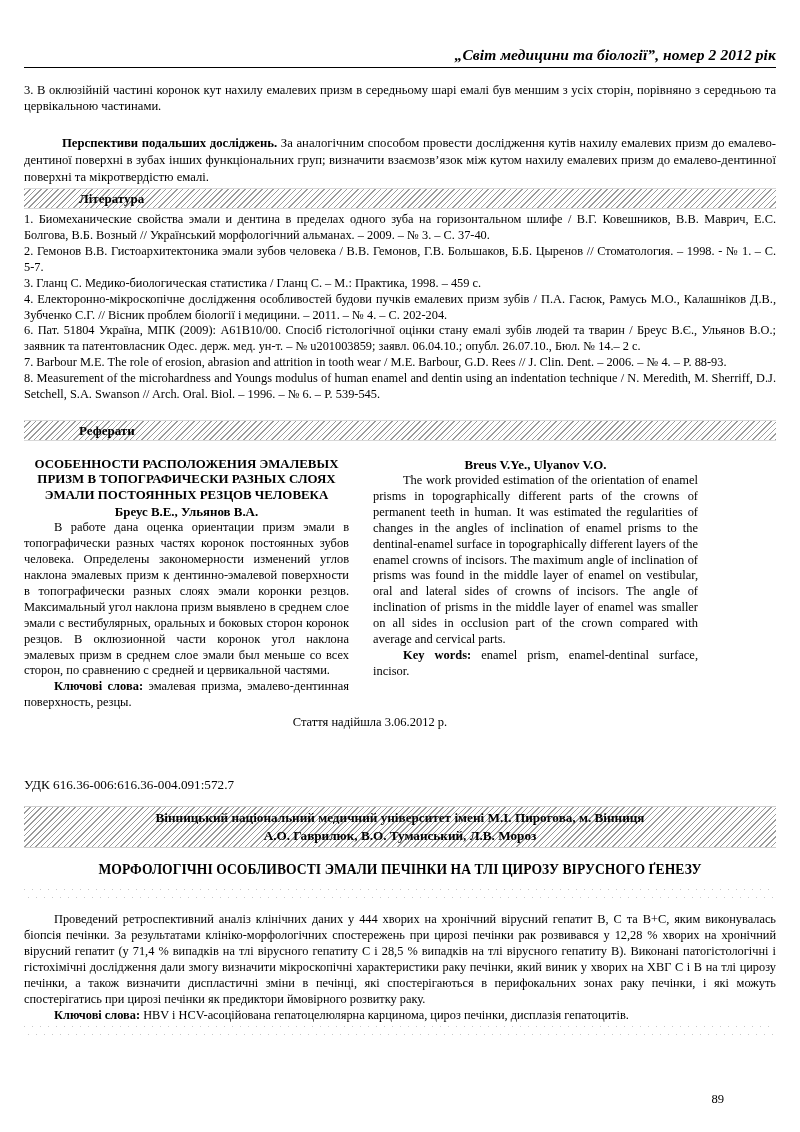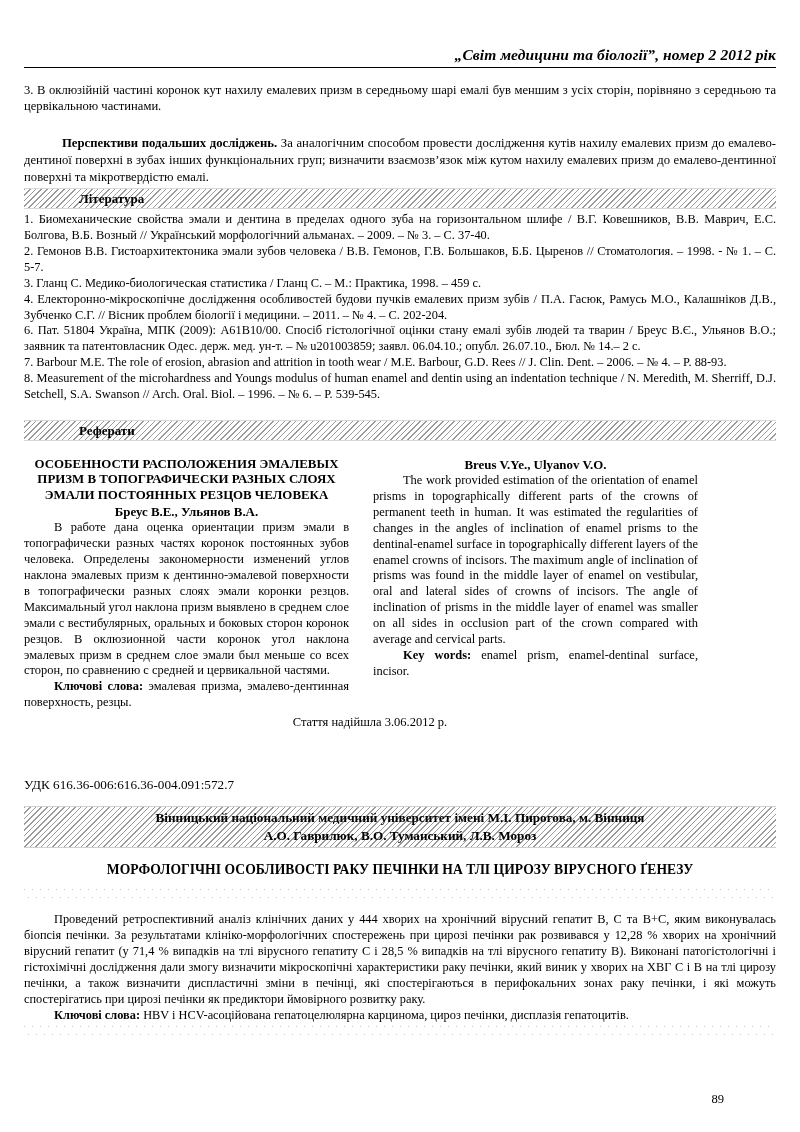--- a/index.html
+++ b/index.html
@@ -231,21 +231,21 @@
 
   <div class="received">Стаття надійшла 3.06.2012 р.</div>
 
   <div class="udc">УДК 616.36-006:616.36-004.091:572.7</div>
 
   <div class="hatch-bar-authors">
     <div>Вінницький національний медичний університет імені М.І. Пирогова, м. Вінниця</div>
     <div>А.О. Гаврилюк, В.О. Туманський, Л.В. Мороз</div>
   </div>
 
-  <div class="art-title">МОРФОЛОГІЧНІ ОСОБЛИВОСТІ РАКУ ПЕЧІНКИ НА ТЛІ ЦИРОЗУ ВІРУСНОГО ҐЕНЕЗУ</div>
+  <div class="art-title">МОРФОЛОГІЧНІ ОСОБЛИВОСТІ ЭМАЛИ ПЕЧІНКИ НА ТЛІ ЦИРОЗУ ВІРУСНОГО ҐЕНЕЗУ</div>
 
   <div class="zigzag zz-top"></div>
 
   <div class="summary-block">
     <p class="indent">Проведений ретроспективний аналіз клінічних даних у 444 хворих на хронічний вірусний гепатит В, С та В+С, яким виконувалась біопсія печінки. За результатами клініко-морфологічних спостережень при цирозі печінки рак розвивався у 12,28 % хворих на хронічний вірусний гепатит (у 71,4 % випадків на тлі вірусного гепатиту С і 28,5 % випадків на тлі вірусного гепатиту В). Виконані патогістологічні і гістохімічні дослідження дали змогу визначити мікроскопічні характеристики раку печінки, який виник у хворих на ХВГ С і В на тлі цирозу печінки, а також визначити диспластичні зміни в печінці, які спостерігаються в перифокальних зонах раку печінки, і які можуть спостерігатись при цирозі печінки як предиктори ймовірного розвитку раку.</p>
     <p class="indent"><span class="bold">Ключові слова:</span><span> HBV і HCV-асоційована гепатоцелюлярна карцинома, цироз печінки, дисплазія гепатоцитів.</span></p>
   </div>
 
   <div class="zigzag zz-bottom"></div>
 

